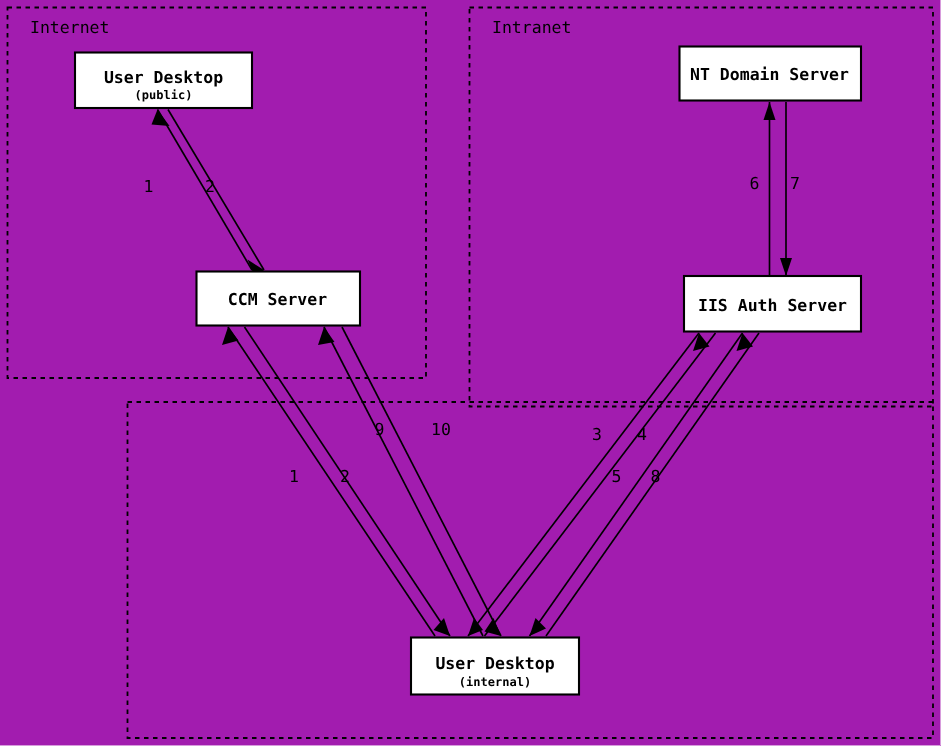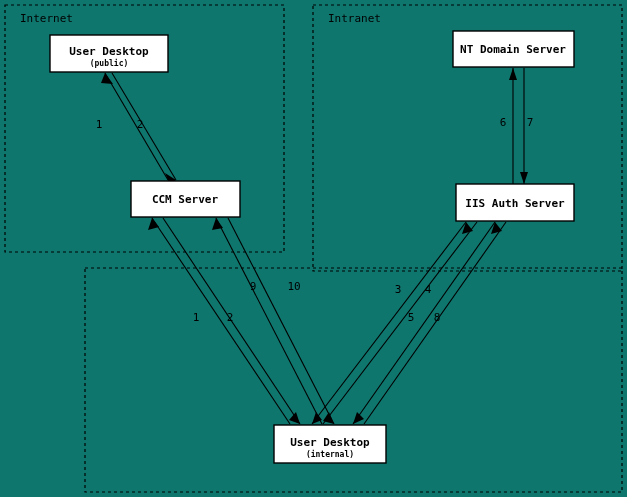--- a/index.html
+++ b/index.html
@@ -4,21 +4,21 @@
 <style>
   html, body {
     margin: 0;
     padding: 0;
     background: #ffffff;
   }
   #diagram-root {
     position: relative;
     width: 627px;
     height: 497px;
-    background: #0f766e;
+    background: #a21caf;
     font-family: "DejaVu Sans Mono", monospace;
     overflow: hidden;
   }
   svg.canvas {
     position: absolute;
     left: 0;
     top: 0;
     width: 627px;
     height: 497px;
   }

